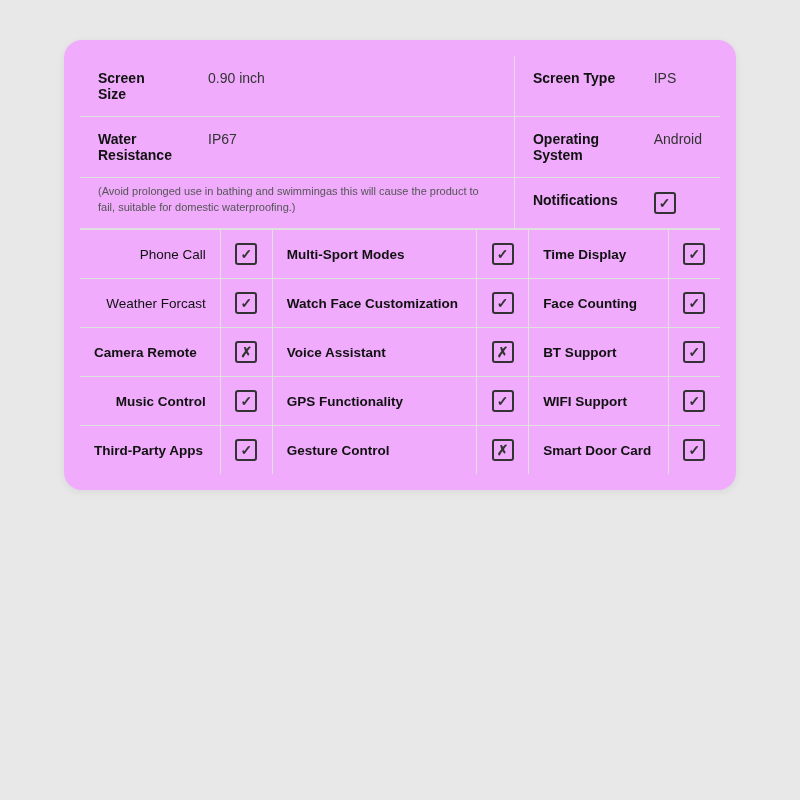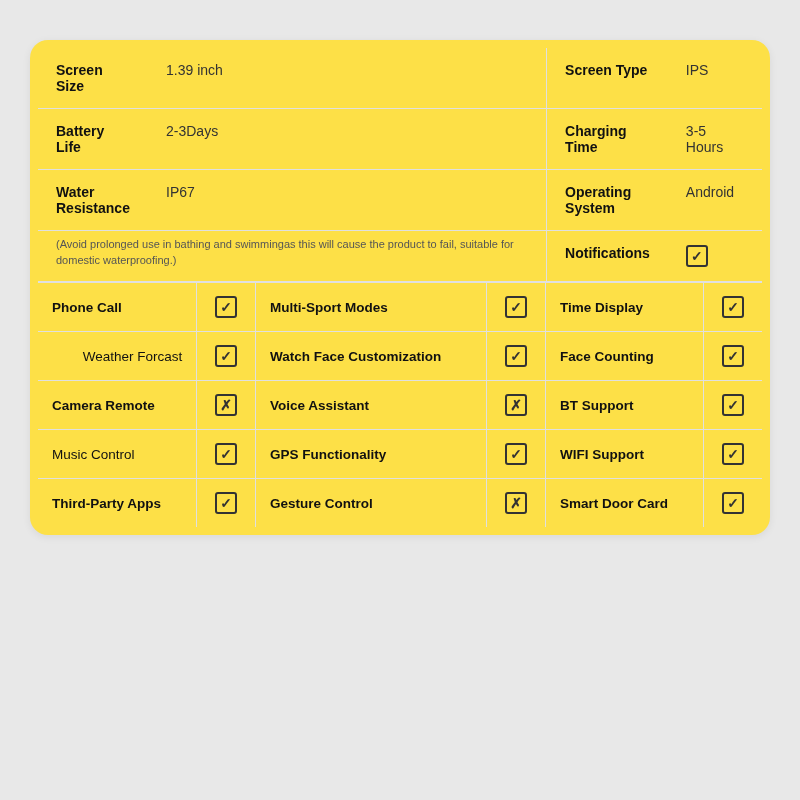--- a/index.html
+++ b/index.html
@@ -22,24 +22,24 @@
       padding: 20px;
     }
     .title {
       font-size: 36px;
       font-weight: 900;
       color: #111;
       margin-bottom: 20px;
       text-align: center;
     }
     .card {
-      background: #fde047;
+      background: #f0abfc;
       border-radius: 18px;
-      width: 740px;
-      padding: 8px;
+      width: 672px;
+      padding: 16px;
       overflow: hidden;
       box-shadow: 0 2px 8px rgba(0,0,0,0.07);
     }
     
     .specs-table {
       width: 100%;
       border-collapse: collapse;
     }
     .specs-table td {
       padding: 14px 18px;
@@ -112,31 +112,25 @@
 
 <div class="page">
   <h1 class="title"></h1>
   <div class="card">
 
     <table class="specs-table">
       <tbody>
 
         <tr>
           <td class="label">Screen Size</td>
-          <td class="value">1.39 inch</td>
+          <td class="value">0.90 inch</td>
           <td class="label divider-col">Screen Type</td>
           <td class="value">IPS</td>
         </tr>
 
-        <tr>
-          <td class="label">Battery Life</td>
-          <td class="value">2-3Days</td>
-          <td class="label divider-col">Charging Time</td>
-          <td class="value">3-5 Hours</td>
-        </tr>
 
         <tr>
           <td class="label">Water<br>Resistance</td>
           <td class="value">
             IP67
           </td>
           <td class="label divider-col">Operating<br>System</td>
           <td class="value">Android</td>
         </tr>
 
@@ -148,21 +142,21 @@
           <td class="value">
             <span class="check-box check-yes"></span>
           </td>
         </tr>
       </tbody>
     </table>
 
     <table class="features-table">
       <tbody id="features-body">
       <tr>
-            <td class="feat-label" style="font-weight: 700;">Phone Call</td>
+            <td class="feat-label" style="font-weight: 400; text-align: right;">Phone Call</td>
             <td class="feat-check"><span class="check-box check-yes"></span></td>
             <td class="feat-label" style="border-left: 1px solid rgb(224, 224, 224); font-weight: 800;">Multi-Sport Modes</td>
             <td class="feat-check"><span class="check-box check-yes"></span></td>
             <td class="feat-label" style="border-left: 1px solid rgb(224, 224, 224); font-weight: 800;">Time Display</td>
             <td class="feat-check"><span class="check-box check-yes"></span></td>
           </tr>
           <tr>
             <td class="feat-label" style="font-weight: 400; text-align: right;">Weather Forcast</td>
             <td class="feat-check"><span class="check-box check-yes"></span></td>
             <td class="feat-label" style="border-left: 1px solid rgb(224, 224, 224); font-weight: 700;">Watch Face Customization</td>
@@ -172,21 +166,21 @@
           </tr>
           <tr>
             <td class="feat-label" style="font-weight: 800;">Camera Remote</td>
             <td class="feat-check"><span class="check-box check-no"></span></td>
             <td class="feat-label" style="border-left: 1px solid rgb(224, 224, 224); font-weight: 800;">Voice Assistant</td>
             <td class="feat-check"><span class="check-box check-no"></span></td>
             <td class="feat-label" style="border-left: 1px solid rgb(224, 224, 224); font-weight: 800;">BT Support</td>
             <td class="feat-check"><span class="check-box check-yes"></span></td>
           </tr>
           <tr>
-            <td class="feat-label" style="font-weight: 400;">Music Control</td>
+            <td class="feat-label" style="font-weight: 700; text-align: right;">Music Control</td>
             <td class="feat-check"><span class="check-box check-yes"></span></td>
             <td class="feat-label" style="border-left: 1px solid rgb(224, 224, 224); font-weight: 800;">GPS Functionality</td>
             <td class="feat-check"><span class="check-box check-yes"></span></td>
             <td class="feat-label" style="border-left: 1px solid rgb(224, 224, 224); font-weight: 800;">WIFI Support</td>
             <td class="feat-check"><span class="check-box check-yes"></span></td>
           </tr>
           <tr>
             <td class="feat-label" style="font-weight: 800; margin-left: 40px;">Third-Party Apps</td>
             <td class="feat-check"><span class="check-box check-yes"></span></td>
             <td class="feat-label" style="border-left: 1px solid rgb(224, 224, 224); font-weight: 800;">Gesture Control</td>

